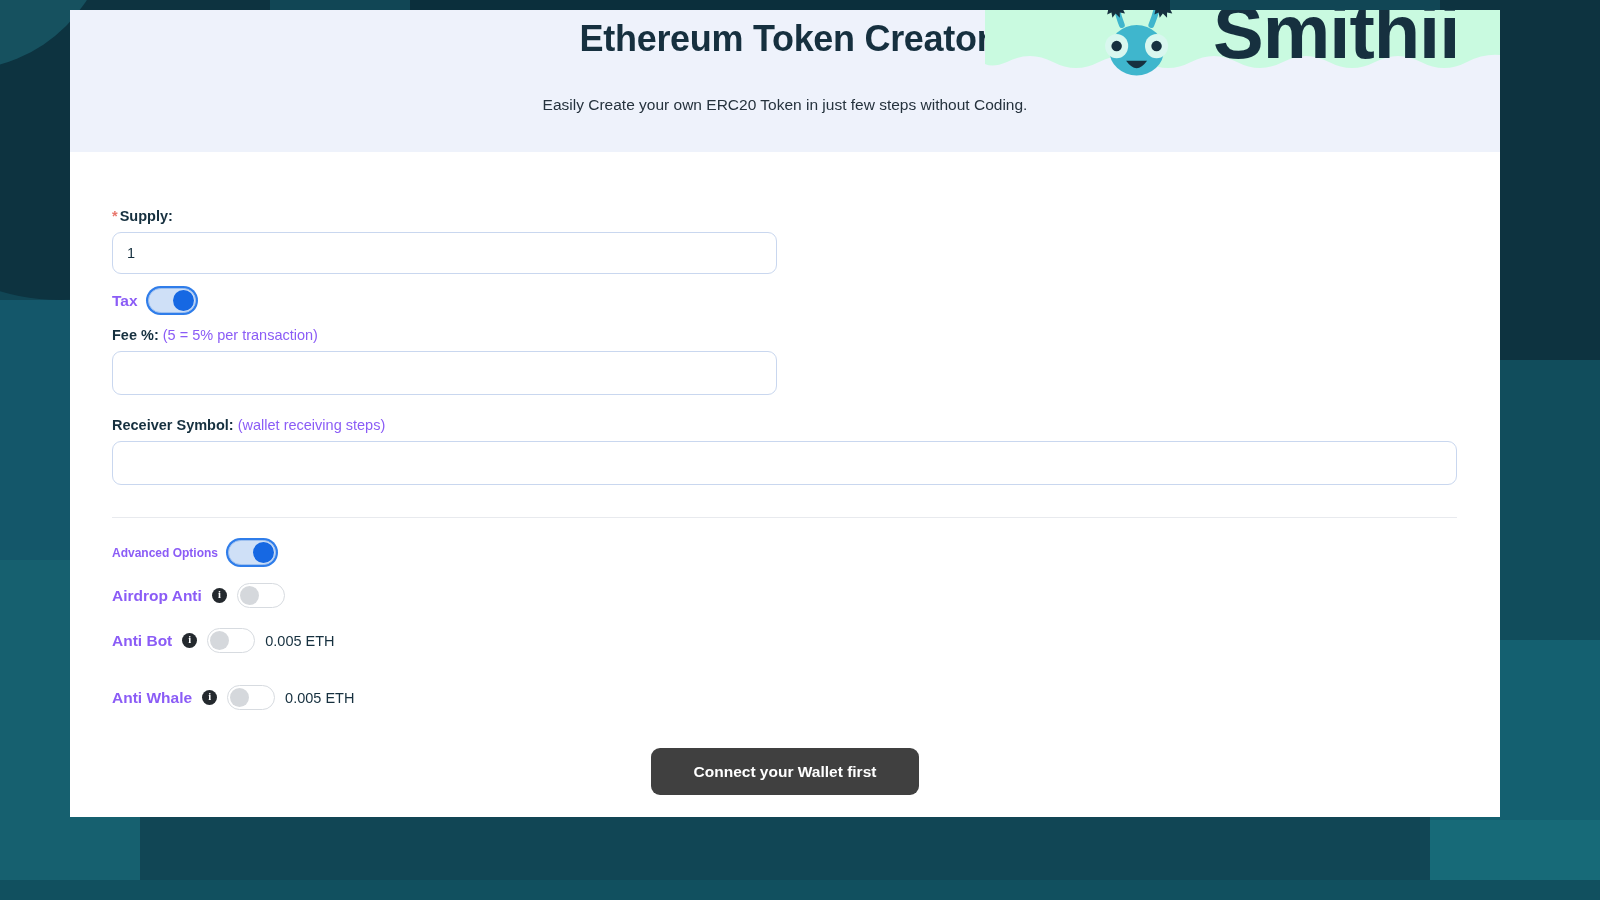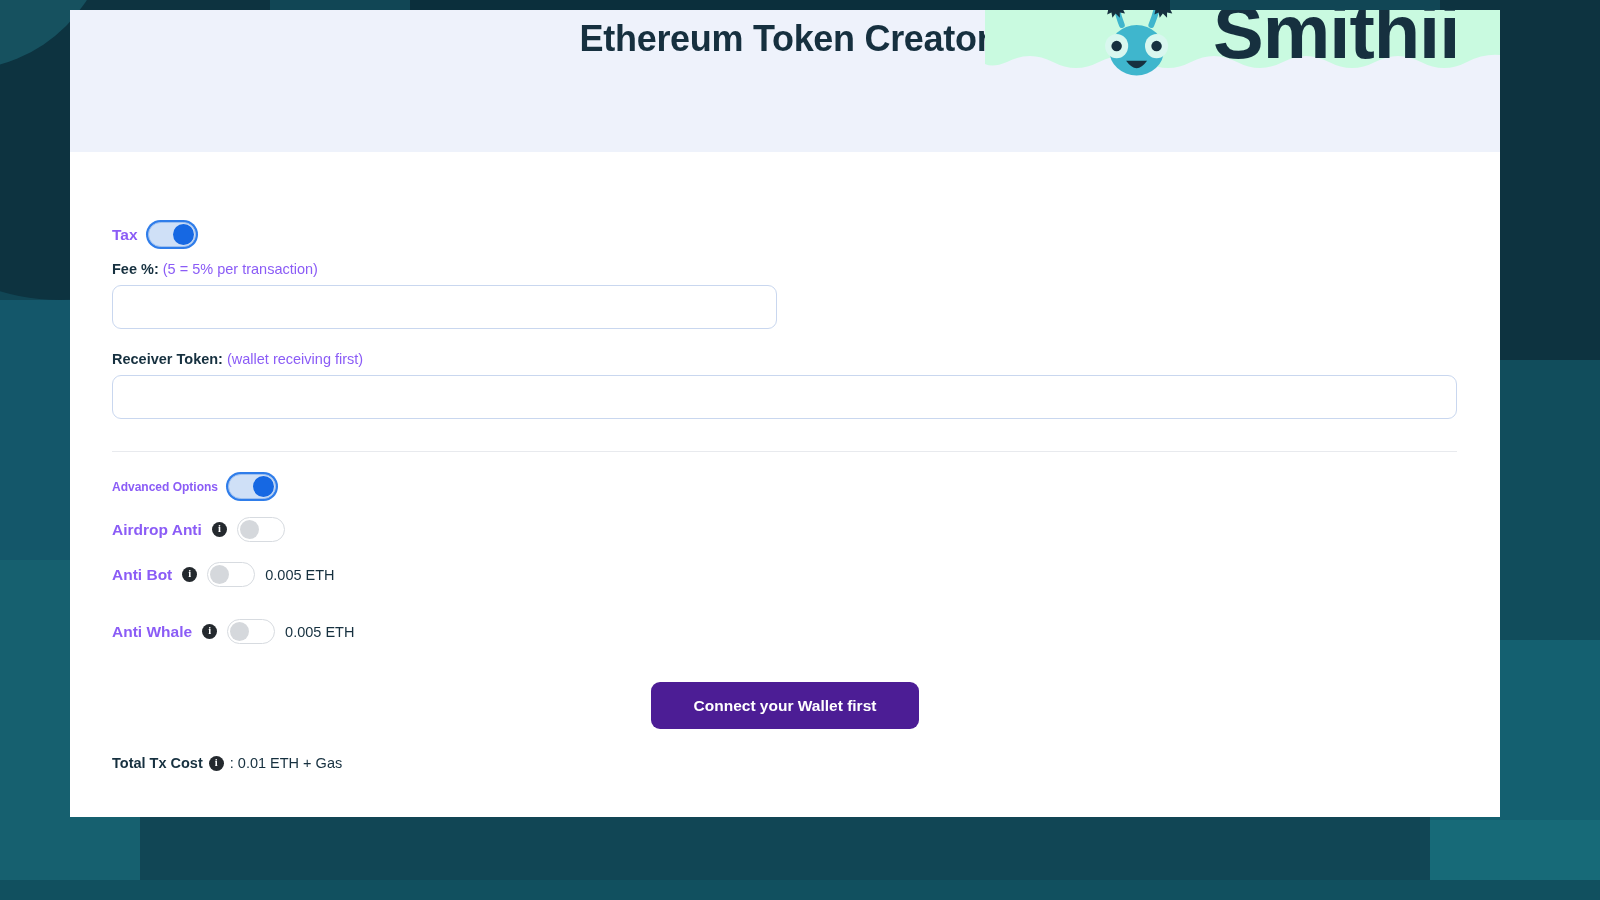--- a/index.html
+++ b/index.html
@@ -247,21 +247,21 @@
   #connect-wrap {
     display: flex;
     justify-content: center;
     margin-top: 38px;
   }
   #connect-button {
     width: 268px;
     height: 47px;
     border: none;
     border-radius: 9px;
-    background: #4c1d95;
+    background: #404040;
     color: #ffffff;
     font-size: 15.5px;
     font-weight: 700;
     font-family: "Liberation Sans", sans-serif;
     cursor: pointer;
   }
 
   #total-cost {
     margin-top: 26px;
     font-size: 14.5px;
@@ -286,20 +286,21 @@
   <div class="blob blob-right-mid"></div>
   <div class="blob blob-right-low"></div>
   <div class="blob blob-right-lowest"></div>
   <div class="blob blob-bottom-strip"></div>
 </div>
 
 <div id="card">
 
   <div id="card-header">
     <div id="page-title">Ethereum Token Creator</div>
+    <div id="page-subtitle">Easily Create your own ERC20 Token in just few steps without Coding.</div>
   </div>
 
   <div id="logo-banner">
     <svg viewBox="0 0 530 158" xmlns="http://www.w3.org/2000/svg">
       <defs>
         <clipPath id="bannerclip">
           <path d="M40,0 H490 Q530,0 530,40 V108
                    Q505,100 482,112 Q459,124 436,112 Q413,100 390,112
                    Q367,124 344,112 Q321,100 298,112 Q275,124 252,112
                    Q229,100 206,112 Q183,124 160,112 Q137,100 114,112
@@ -328,20 +329,26 @@
 
       <text x="228" y="108" font-family="Liberation Sans, sans-serif" font-size="76" font-weight="800" fill="#16303f" letter-spacing="-1">Smithii</text>
     </svg>
   </div>
 
   <div id="form-body">
 
 
     <div class="gap-22"></div>
 
+    <div class="field half">
+      <label class="label">
+        <span class="req">*</span><span>Supply:</span>
+      </label>
+      <input class="input" type="text" value="1" style="">
+    </div>
 
     <div class="gap-14"></div>
 
     <div class="toggle-row">
       <span class="toggle-label">Tax</span>
       <span class="switch on">
           <span class="knob"></span>
         </span>
     </div>
 
@@ -352,22 +359,22 @@
         <span>Fee %:</span>
         <span class="muted">(5 = 5% per transaction)</span>
       </label>
       <input class="input tall" type="text" placeholder="" style="">
     </div>
 
     <div class="gap-22"></div>
 
     <div class="field full">
       <label class="label">
-        <span>Receiver Token:</span>
-        <span class="muted">(wallet receiving first)</span>
+        <span>Receiver Symbol:</span>
+        <span class="muted">(wallet receiving steps)</span>
       </label>
       <input class="input tall" type="text" placeholder="" style="">
     </div>
 
     <div class="divider"></div>
 
     <div class="toggle-row" style="margin-bottom:18px;">
       <span class="toggle-label big">Advanced Options</span>
       <span class="switch on">
           <span class="knob"></span>

